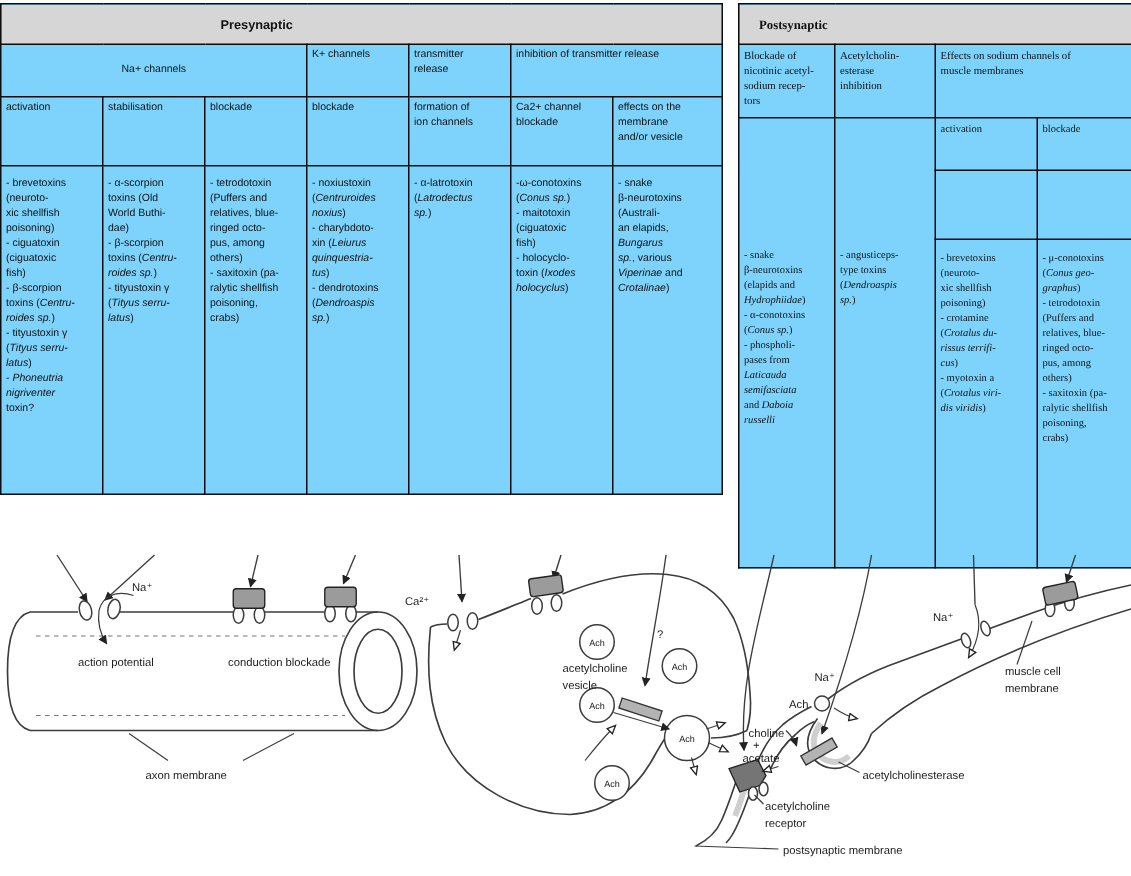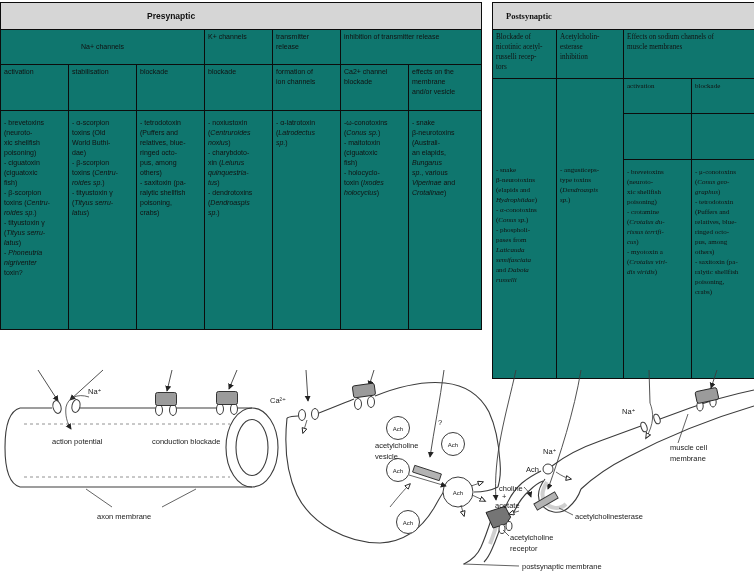--- a/index.html
+++ b/index.html
@@ -1,18 +1,18 @@
 <!DOCTYPE html>
 <html><head>
 <meta charset="utf-8">
 <style>
   html,body{margin:0;padding:0;background:#fff;}
   #page{position:relative;width:754px;height:584px;background:#fff;overflow:hidden;
         font-family:"Liberation Sans","DejaVu Sans",sans-serif;color:#111;}
-  table{border-collapse:collapse;table-layout:fixed;position:absolute;top:2px;background:#0f766e;}
+  table{border-collapse:collapse;table-layout:fixed;position:absolute;top:2px;background:#7dd3fc;}
   #tbl-pre{left:0;width:481px;}
   #tbl-post{left:492px;width:270px;font-family:Liberation Serif, serif;}
   th,td{border:1.6px solid #0c0c0c;vertical-align:top;text-align:left;
         font-size:7px;line-height:10px;padding:2px 3px;overflow:hidden;
         white-space:pre-line;font-weight:normal;}
   th.title{background:#d6d6d6;font-weight:bold;font-size:8.5px;height:22px;
            vertical-align:middle;white-space:nowrap;}
   #tbl-pre th.title{text-align:left;padding-left:146px;}
   #tbl-post th.title{text-align:left;padding-left:13px;}
   td.group{height:44px;font-size:7.2px;}
@@ -94,21 +94,21 @@
         <col style="width:68px">
         <col style="width:71px">
       </colgroup>
     <tbody>
         <tr>
           <th class="title" colspan="4">Postsynaptic</th>
         </tr>
     <tr>
       <td class="group">Blockade of
 nicotinic acetyl-
-russelli recep-
+sodium recep-
 tors</td>
       <td class="group">Acetylcholin-
 esterase
 inhibition</td>
       <td class="group" colspan="2">Effects on sodium channels of
 muscle membranes</td>
     </tr>
     <tr>
       <td class="toxin toxin-tall" rowspan="3">- snake<br>β-neurotoxins<br>(elapids and<br><i>Hydrophiidae</i>)<br>- α-conotoxins<br>(<i>Conus sp.</i>)<br>- phospholi-<br>pases from<br><i>Laticauda</i><br><i>semifasciata</i><br>and <i>Daboia</i><br><i>russelli</i></td>
       <td class="toxin toxin-tall" rowspan="3">- angusticeps-<br>type toxins<br>(<i>Dendroaspis</i><br><i>sp.</i>)</td>

